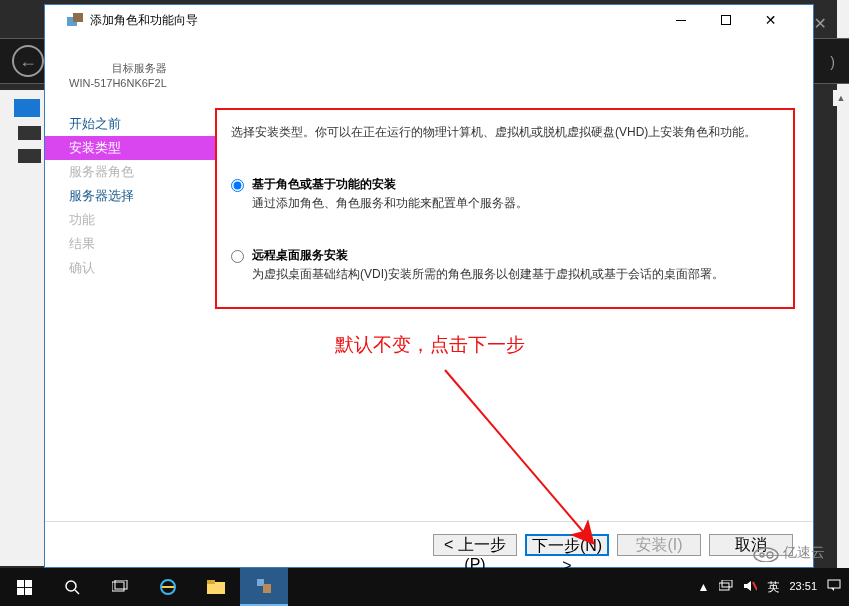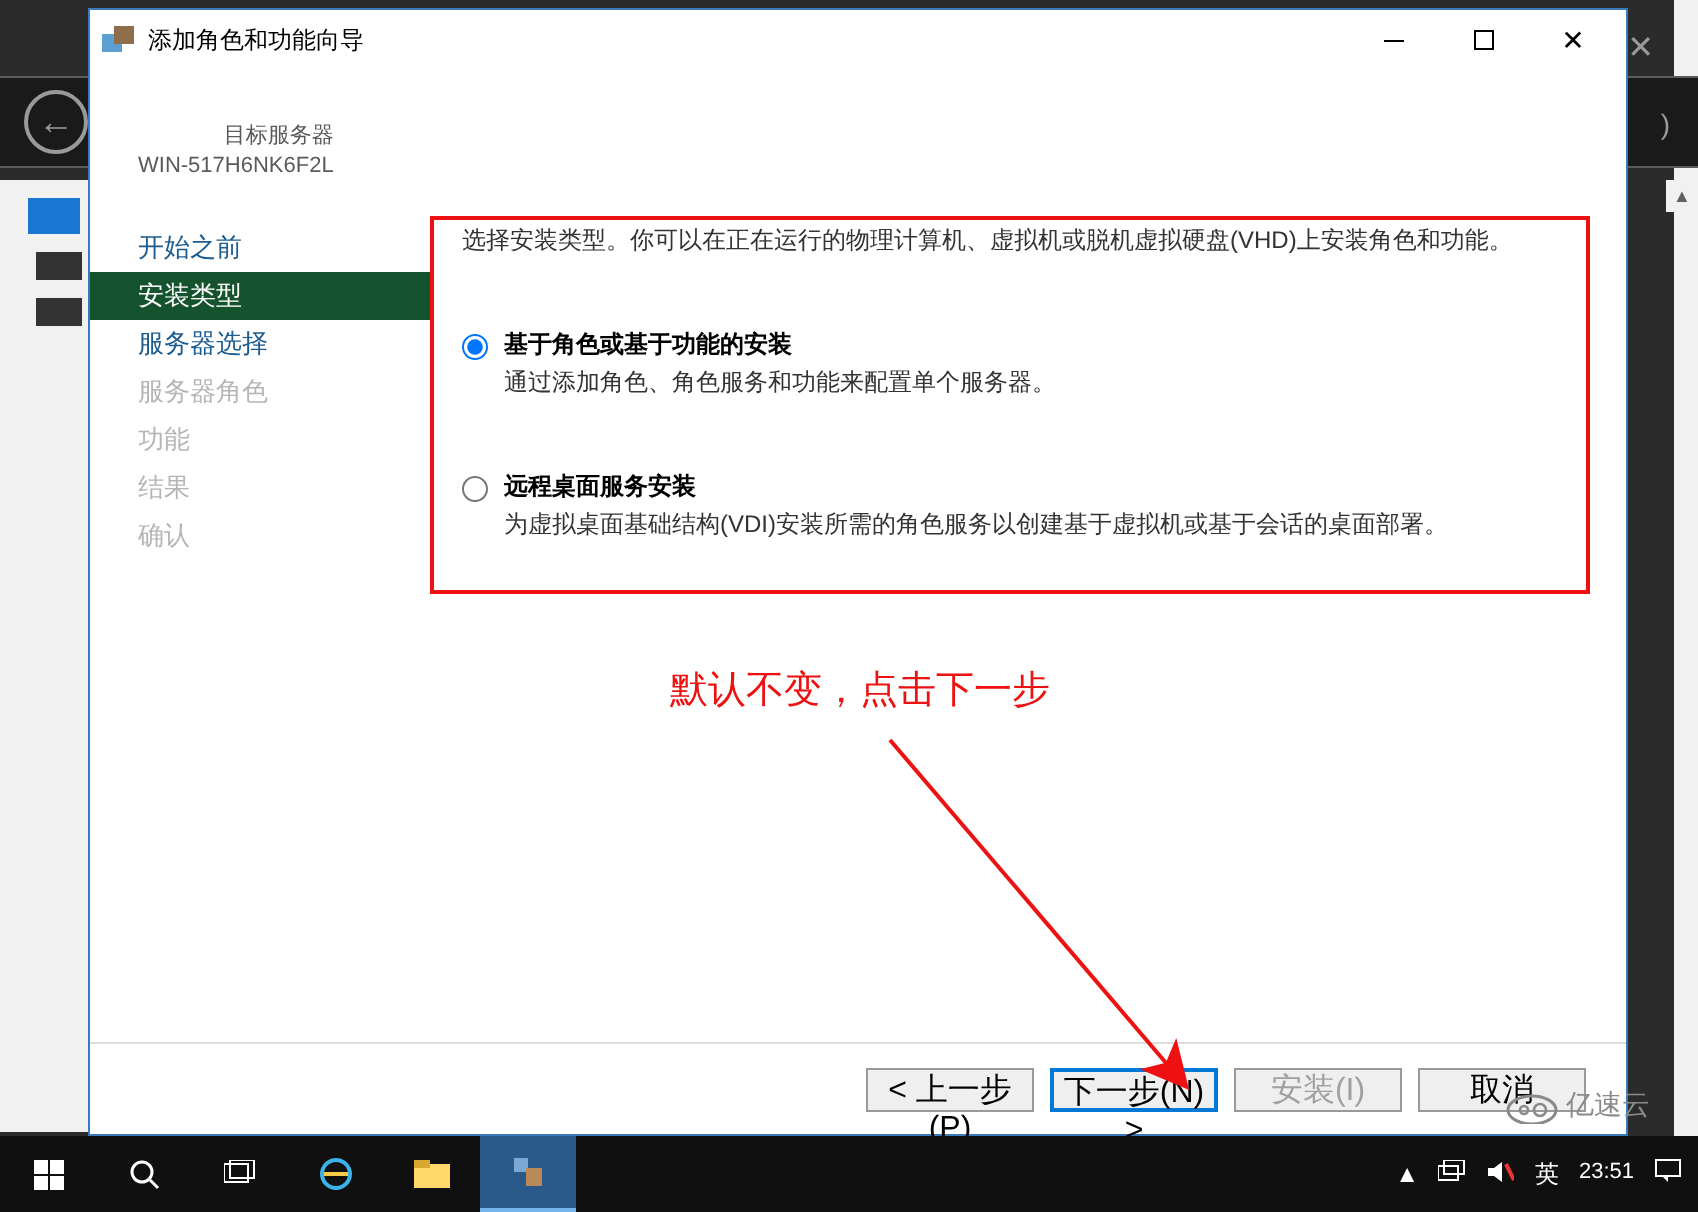--- a/index.html
+++ b/index.html
@@ -41,21 +41,21 @@
   .wizard {
     position: absolute; left: 44px; top: 4px;
     width: 770px; height: 564px;
     background: #fff;
     border: 1px solid #3a7bbd;
     display: flex; flex-direction: column;
   }
   .titlebar {
     height: 30px; background: #fff;
     display: flex; align-items: center;
-    padding: 0 4px;
+    padding: 0 20px;
     border-bottom: none;
   }
   .title-icon {
     width: 16px; height: 14px; margin: 0 7px 0 2px;
     display: inline-block; position: relative;
   }
   .title-icon::before {
     content:''; position:absolute; left:0; top:4px; width:10px; height:9px;
     background:#5ba0d0;
   }
@@ -80,27 +80,27 @@
   .body-row {
     flex:1; display:flex; padding-bottom:0;
   }
   .nav {
     width: 170px; padding: 10px 0 0 0;
   }
   .nav-item {
     height: 24px; line-height:24px; padding-left:24px;
     font-size: 13px; color:#1a5b90; cursor:pointer;
   }
-  .nav-item.active { background:#14532d; color:#fff; }
+  .nav-item.active { background:#d946ef; color:#fff; }
   .nav-item.disabled { color:#b5b5b5; cursor:default; }
   .content {
     flex:1; padding: 0 18px 0 0; position:relative;
   }
   .redbox {
-    border:2px solid #e11; padding:2px 14px 14px 14px;
+    border:2px solid #e11; padding:14px 14px 14px 14px;
     margin-top:6px;
   }
   .intro { font-size:12px; color:#333; margin-bottom:10px; }
   .opt { margin: 6px 0 10px 0; }
   .opt-row { display:flex; align-items:flex-start;margin-top:35px; }
   .opt input[type=radio] { margin:3px 8px 0 0; }
   .opt-title { font-weight:bold; color:#000; font-size:12px; }
   .opt-desc { font-size:12px; color:#333; padding-left:21px; margin-top:2px; }
 
   
@@ -188,22 +188,22 @@
     <div class="target-info">
       <div>目标服务器</div>
       <div>WIN-517H6NK6F2L</div>
     </div>
   </div>
 
   <div class="body-row">
     <div class="nav">
       <div class="nav-item">开始之前</div>
       <div class="nav-item active">安装类型</div>
+      <div class="nav-item disabled">服务器角色</div>
       <div class="nav-item">服务器选择</div>
-      <div class="nav-item disabled">服务器角色</div>
       <div class="nav-item disabled">功能</div>
       <div class="nav-item disabled">结果</div>
       <div class="nav-item disabled">确认</div>
     </div>
 
     <div class="content">
       <div class="redbox">
         <div class="intro">选择安装类型。你可以在正在运行的物理计算机、虚拟机或脱机虚拟硬盘(VHD)上安装角色和功能。</div>
         <div class="opt">
           <div class="opt-row">

